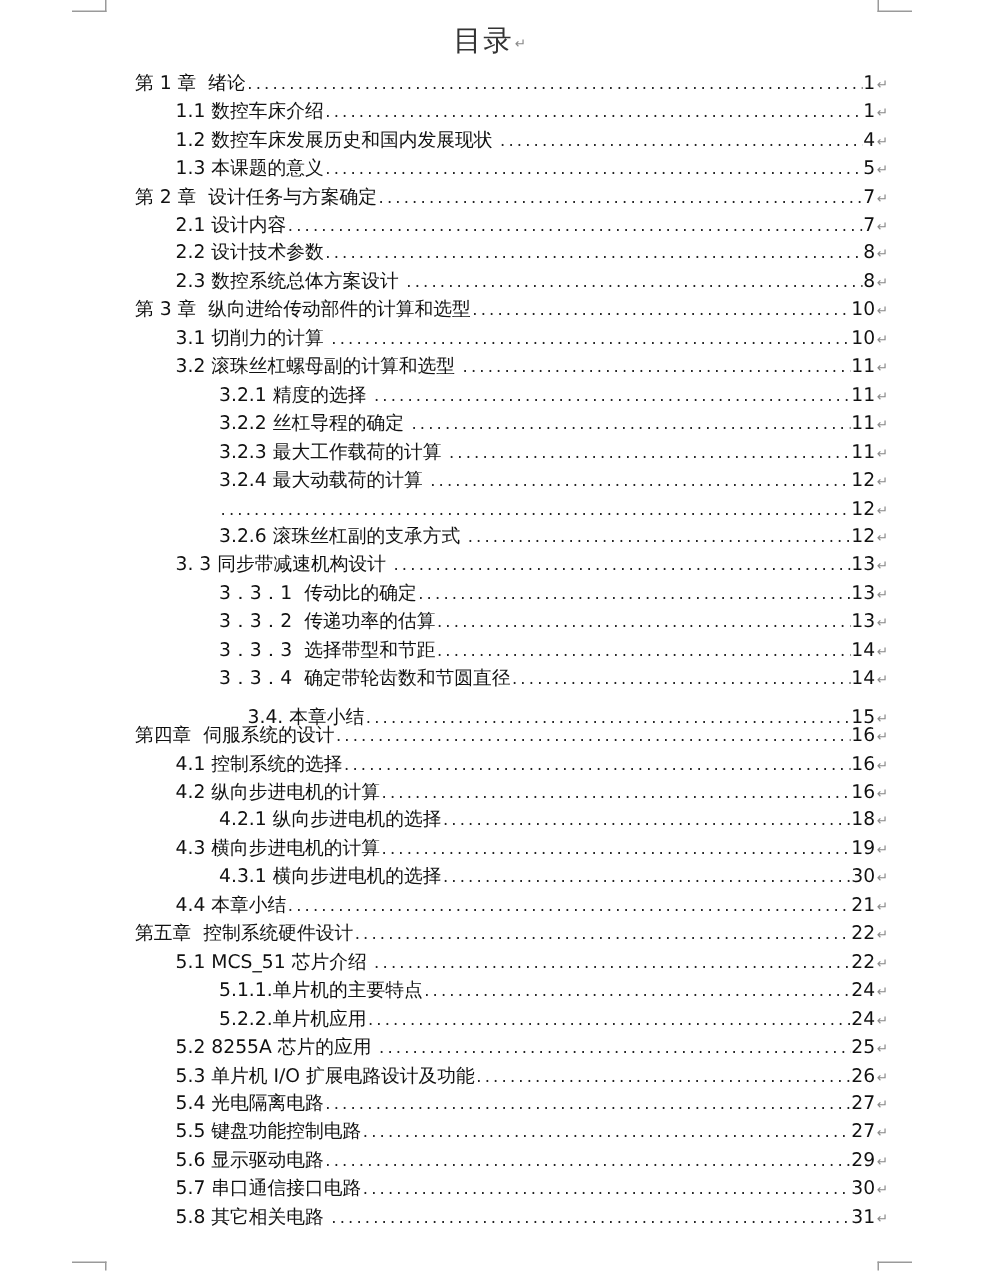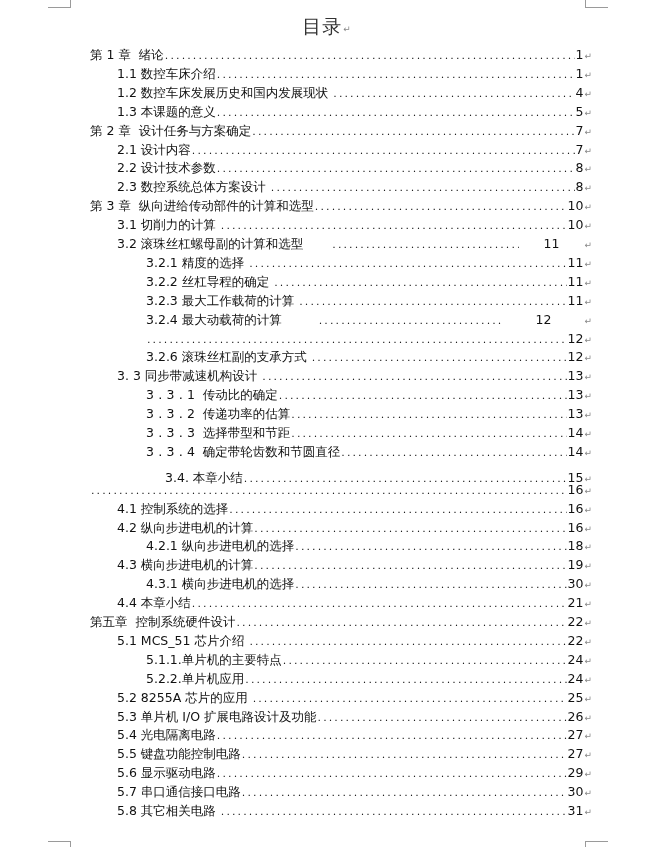--- a/index.html
+++ b/index.html
@@ -94,21 +94,21 @@
       <span class="dots"></span>
       <span class="page">10</span>
       <span class="mark">↵</span>
     </div>
     <div class="row l2" style="top: 170.1px;">
       <span class="label">3.1 切削力的计算 </span>
       <span class="dots"></span>
       <span class="page">10</span>
       <span class="mark">↵</span>
     </div>
-    <div class="row l2" style="top: 189px; gap: 24px;">
+    <div class="row l2" style="top: 189px;">
       <span class="label">3.2 滚珠丝杠螺母副的计算和选型 </span>
       <span class="dots"></span>
       <span class="page">11</span>
       <span class="mark">↵</span>
     </div>
     <div class="row l3" style="top: 207.9px;">
       <span class="label">3.2.1 精度的选择 </span>
       <span class="dots"></span>
       <span class="page">11</span>
       <span class="mark">↵</span>
@@ -118,21 +118,21 @@
       <span class="dots"></span>
       <span class="page">11</span>
       <span class="mark">↵</span>
     </div>
     <div class="row l3" style="top: 245.7px;">
       <span class="label">3.2.3 最大工作载荷的计算 </span>
       <span class="dots"></span>
       <span class="page">11</span>
       <span class="mark">↵</span>
     </div>
-    <div class="row l3" style="top: 264.6px; gap: 32px;">
+    <div class="row l3" style="top: 264.6px;">
       <span class="label">3.2.4 最大动载荷的计算 </span>
       <span class="dots"></span>
       <span class="page">12</span>
       <span class="mark">↵</span>
     </div>
     <div class="row l3" style="top: 283.5px;">
       <span class="dots"></span>
       <span class="page">12</span>
       <span class="mark">↵</span>
     </div>
@@ -172,20 +172,21 @@
       <span class="page">14</span>
       <span class="mark">↵</span>
     </div>
     <div class="row l2" style="top: 423px; margin-left: 48px;">
       <span class="label">3.4. 本章小结</span>
       <span class="dots"></span>
       <span class="page">15</span>
       <span class="mark">↵</span>
     </div>
     <div class="row l1" style="top: 434.7px;">
+      <span class="label">第四章  伺服系统的设计</span>
       <span class="dots"></span>
       <span class="page">16</span>
       <span class="mark">↵</span>
     </div>
     <div class="row l2" style="top: 453.6px;">
       <span class="label">4.1 控制系统的选择</span>
       <span class="dots"></span>
       <span class="page">16</span>
       <span class="mark">↵</span>
     </div>

